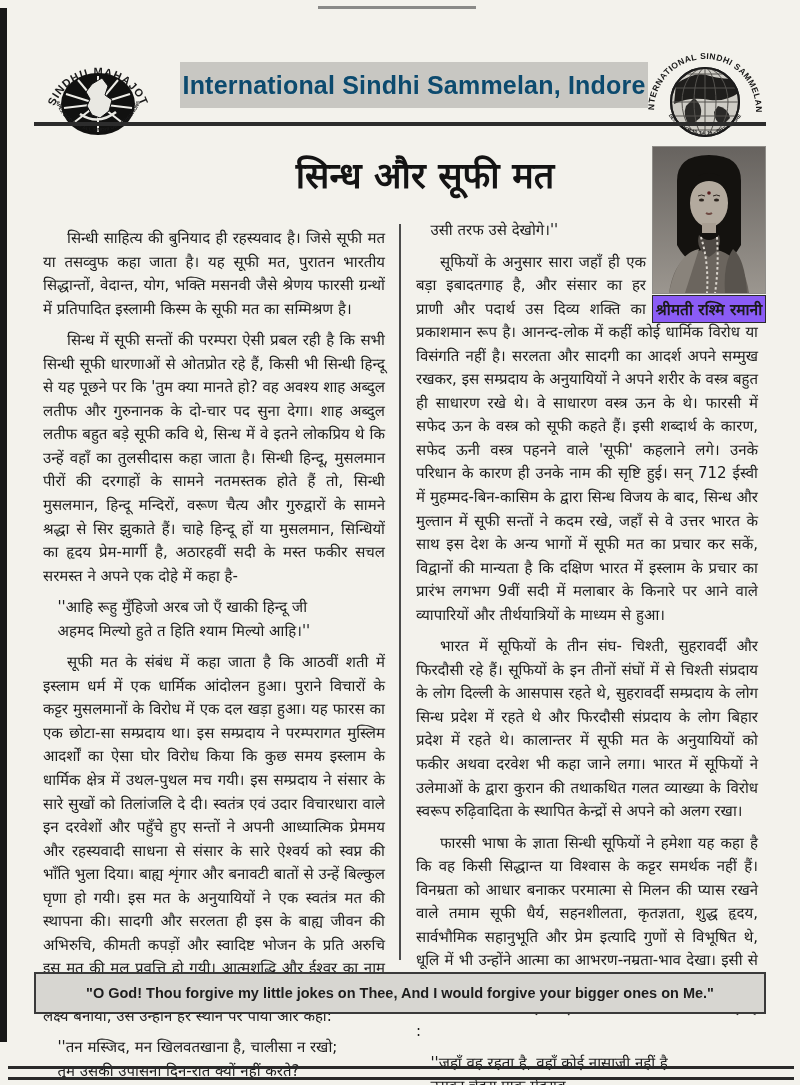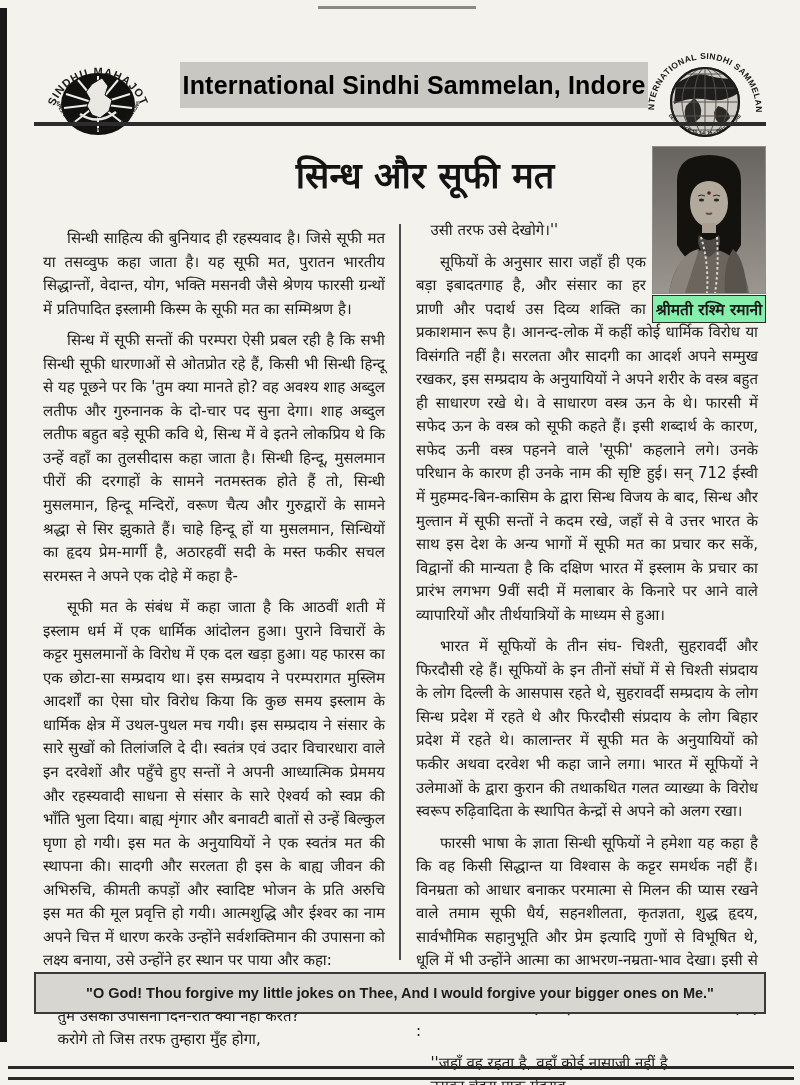--- a/index.html
+++ b/index.html
@@ -10,33 +10,33 @@
   }
   
   .left-edge{position:absolute;left:0;top:8px;width:7px;height:1034px;background:#191919;}
   .top-artifact{position:absolute;left:318px;top:6px;width:158px;height:3px;background:#8a8a88;}
   
   .header-logo-left{position:absolute;left:40px;top:44px;width:116px;height:102px;}
   .header-logo-right{position:absolute;left:642px;top:42px;width:126px;height:112px;}
   .header-bar{
     position:absolute;left:180px;top:62px;width:468px;height:46px;
     background:#c8c7c2;display:flex;align-items:center;justify-content:center;
-    font-family:"Liberation Sans",sans-serif;font-weight:700;font-size:25px;color:#000000;
+    font-family:"Liberation Sans",sans-serif;font-weight:700;font-size:25px;color:#0c4a6e;
     letter-spacing:0.2px;
   }
   .header-rule{position:absolute;left:34px;top:122px;width:732px;height:4px;background:#2c2c2c;}
   
   .article-title{
     position:absolute;left:85px;top:150px;width:680px;text-align:center;
     font-size:36px;font-weight:700;color:#141414;
   }
   .photo-block{position:absolute;left:652px;top:146px;width:114px;}
   .photo-frame{width:112px;height:146px;border:1px solid #8f8d88;background:#7d7974;}
   .photo-caption{
-    margin-top:1px;border:1.5px solid #2a2a2a;background:#86efac;
+    margin-top:1px;border:1.5px solid #2a2a2a;background:#8b5cf6;
     font-size:15.5px;font-weight:700;text-align:center;padding:2px 2px;white-space:nowrap;
   }
   
   .col{position:absolute;top:219px;font-size:15px;line-height:1.57;}
   .col-left{left:35px;width:358px;}
   .col-right{left:408px;width:358px;}
   .col-divider{position:absolute;left:399px;top:224px;width:2px;height:736px;background:#4c4c4c;}
   .photo-spacer{float:right;width:120px;height:100px;}
   .para{margin:8px;text-indent:1.6em;text-align:justify;}
   .verse{margin:0;padding-left:1.5em;white-space:pre-line;}
@@ -159,20 +159,22 @@
         <path d="M46,88 q10,10 20,0 q4,14 -10,22 q-14,-8 -10,-22 z" fill="#4e4944"></path>
         <path d="M48,90 q8,26 6,56 M64,90 q2,30 -2,56" stroke="#ddd8d0" stroke-width="2" fill="none" stroke-dasharray="2.5,2.5"></path>
       </svg>
     </div>
     <div class="photo-caption">श्रीमती रश्मि रमानी</div>
   </div>
 
   <div class="col col-left">
       <p class="para">सिन्धी साहित्य की बुनियाद ही रहस्यवाद है। जिसे सूफी मत या तसव्वुफ कहा जाता है। यह सूफी मत, पुरातन भारतीय सिद्धान्तों, वेदान्त, योग, भक्ति मसनवी जैसे श्रेणय फारसी ग्रन्थों में प्रतिपादित इस्लामी किस्म के सूफी मत का सम्मिश्रण है।</p>
       <p class="para">सिन्ध में सूफी सन्तों की परम्परा ऐसी प्रबल रही है कि सभी सिन्धी सूफी धारणाओं से ओतप्रोत रहे हैं, किसी भी सिन्धी हिन्दू से यह पूछने पर कि 'तुम क्या मानते हो? वह अवश्य शाह अब्दुल लतीफ और गुरुनानक के दो-चार पद सुना देगा। शाह अब्दुल लतीफ बहुत बड़े सूफी कवि थे, सिन्ध में वे इतने लोकप्रिय थे कि उन्हें वहाँ का तुलसीदास कहा जाता है। सिन्धी हिन्दू, मुसलमान पीरों की दरगाहों के सामने नतमस्तक होते हैं तो, सिन्धी मुसलमान, हिन्दू मन्दिरों, वरूण चैत्य और गुरुद्वारों के सामने श्रद्धा से सिर झुकाते हैं। चाहे हिन्दू हों या मुसलमान, सिन्धियों का हृदय प्रेम-मार्गी है, अठारहवीं सदी के मस्त फकीर सचल सरमस्त ने अपने एक दोहे में कहा है-</p>
+      <p class="verse">''आहि रूहु मुँहिजो अरब जो एँ खाकी हिन्दू जी
+अहमद मिल्यो हुते त हिति श्याम मिल्यो आहि।''</p>
       <p class="para">सूफी मत के संबंध में कहा जाता है कि आठवीं शती में इस्लाम धर्म में एक धार्मिक आंदोलन हुआ। पुराने विचारों के कट्टर मुसलमानों के विरोध में एक दल खड़ा हुआ। यह फारस का एक छोटा-सा सम्प्रदाय था। इस सम्प्रदाय ने परम्परागत मुस्लिम आदर्शों का ऐसा घोर विरोध किया कि कुछ समय इस्लाम के धार्मिक क्षेत्र में उथल-पुथल मच गयी। इस सम्प्रदाय ने संसार के सारे सुखों को तिलांजलि दे दी। स्वतंत्र एवं उदार विचारधारा वाले इन दरवेशों और पहुँचे हुए सन्तों ने अपनी आध्यात्मिक प्रेममय और रहस्यवादी साधना से संसार के सारे ऐश्वर्य को स्वप्न की भाँति भुला दिया। बाह्य शृंगार और बनावटी बातों से उन्हें बिल्कुल घृणा हो गयी। इस मत के अनुयायियों ने एक स्वतंत्र मत की स्थापना की। सादगी और सरलता ही इस के बाह्य जीवन की अभिरुचि, कीमती कपड़ों और स्वादिष्ट भोजन के प्रति अरुचि इस  मत की मूल प्रवृत्ति हो गयी। आत्मशुद्धि और ईश्वर का नाम अपने चित्त में धारण करके उन्होंने सर्वशक्तिमान की उपासना को लक्ष्य बनाया, उसे उन्होंने हर स्थान पर पाया और कहा:</p>
       <p class="verse">''तन मस्जिद, मन खिलवतखाना है, चालीसा न रखो;
 तुम उसकी उपासना दिन-रात क्यों नहीं करते?
 करोगे तो जिस तरफ तुम्हारा मुँह होगा,</p>
     </div>
   <div class="col-divider"></div>
   <div class="col col-right">
     <div class="photo-spacer"></div>
     <div>
         <p class="verse">उसी तरफ उसे देखोगे।''</p>

